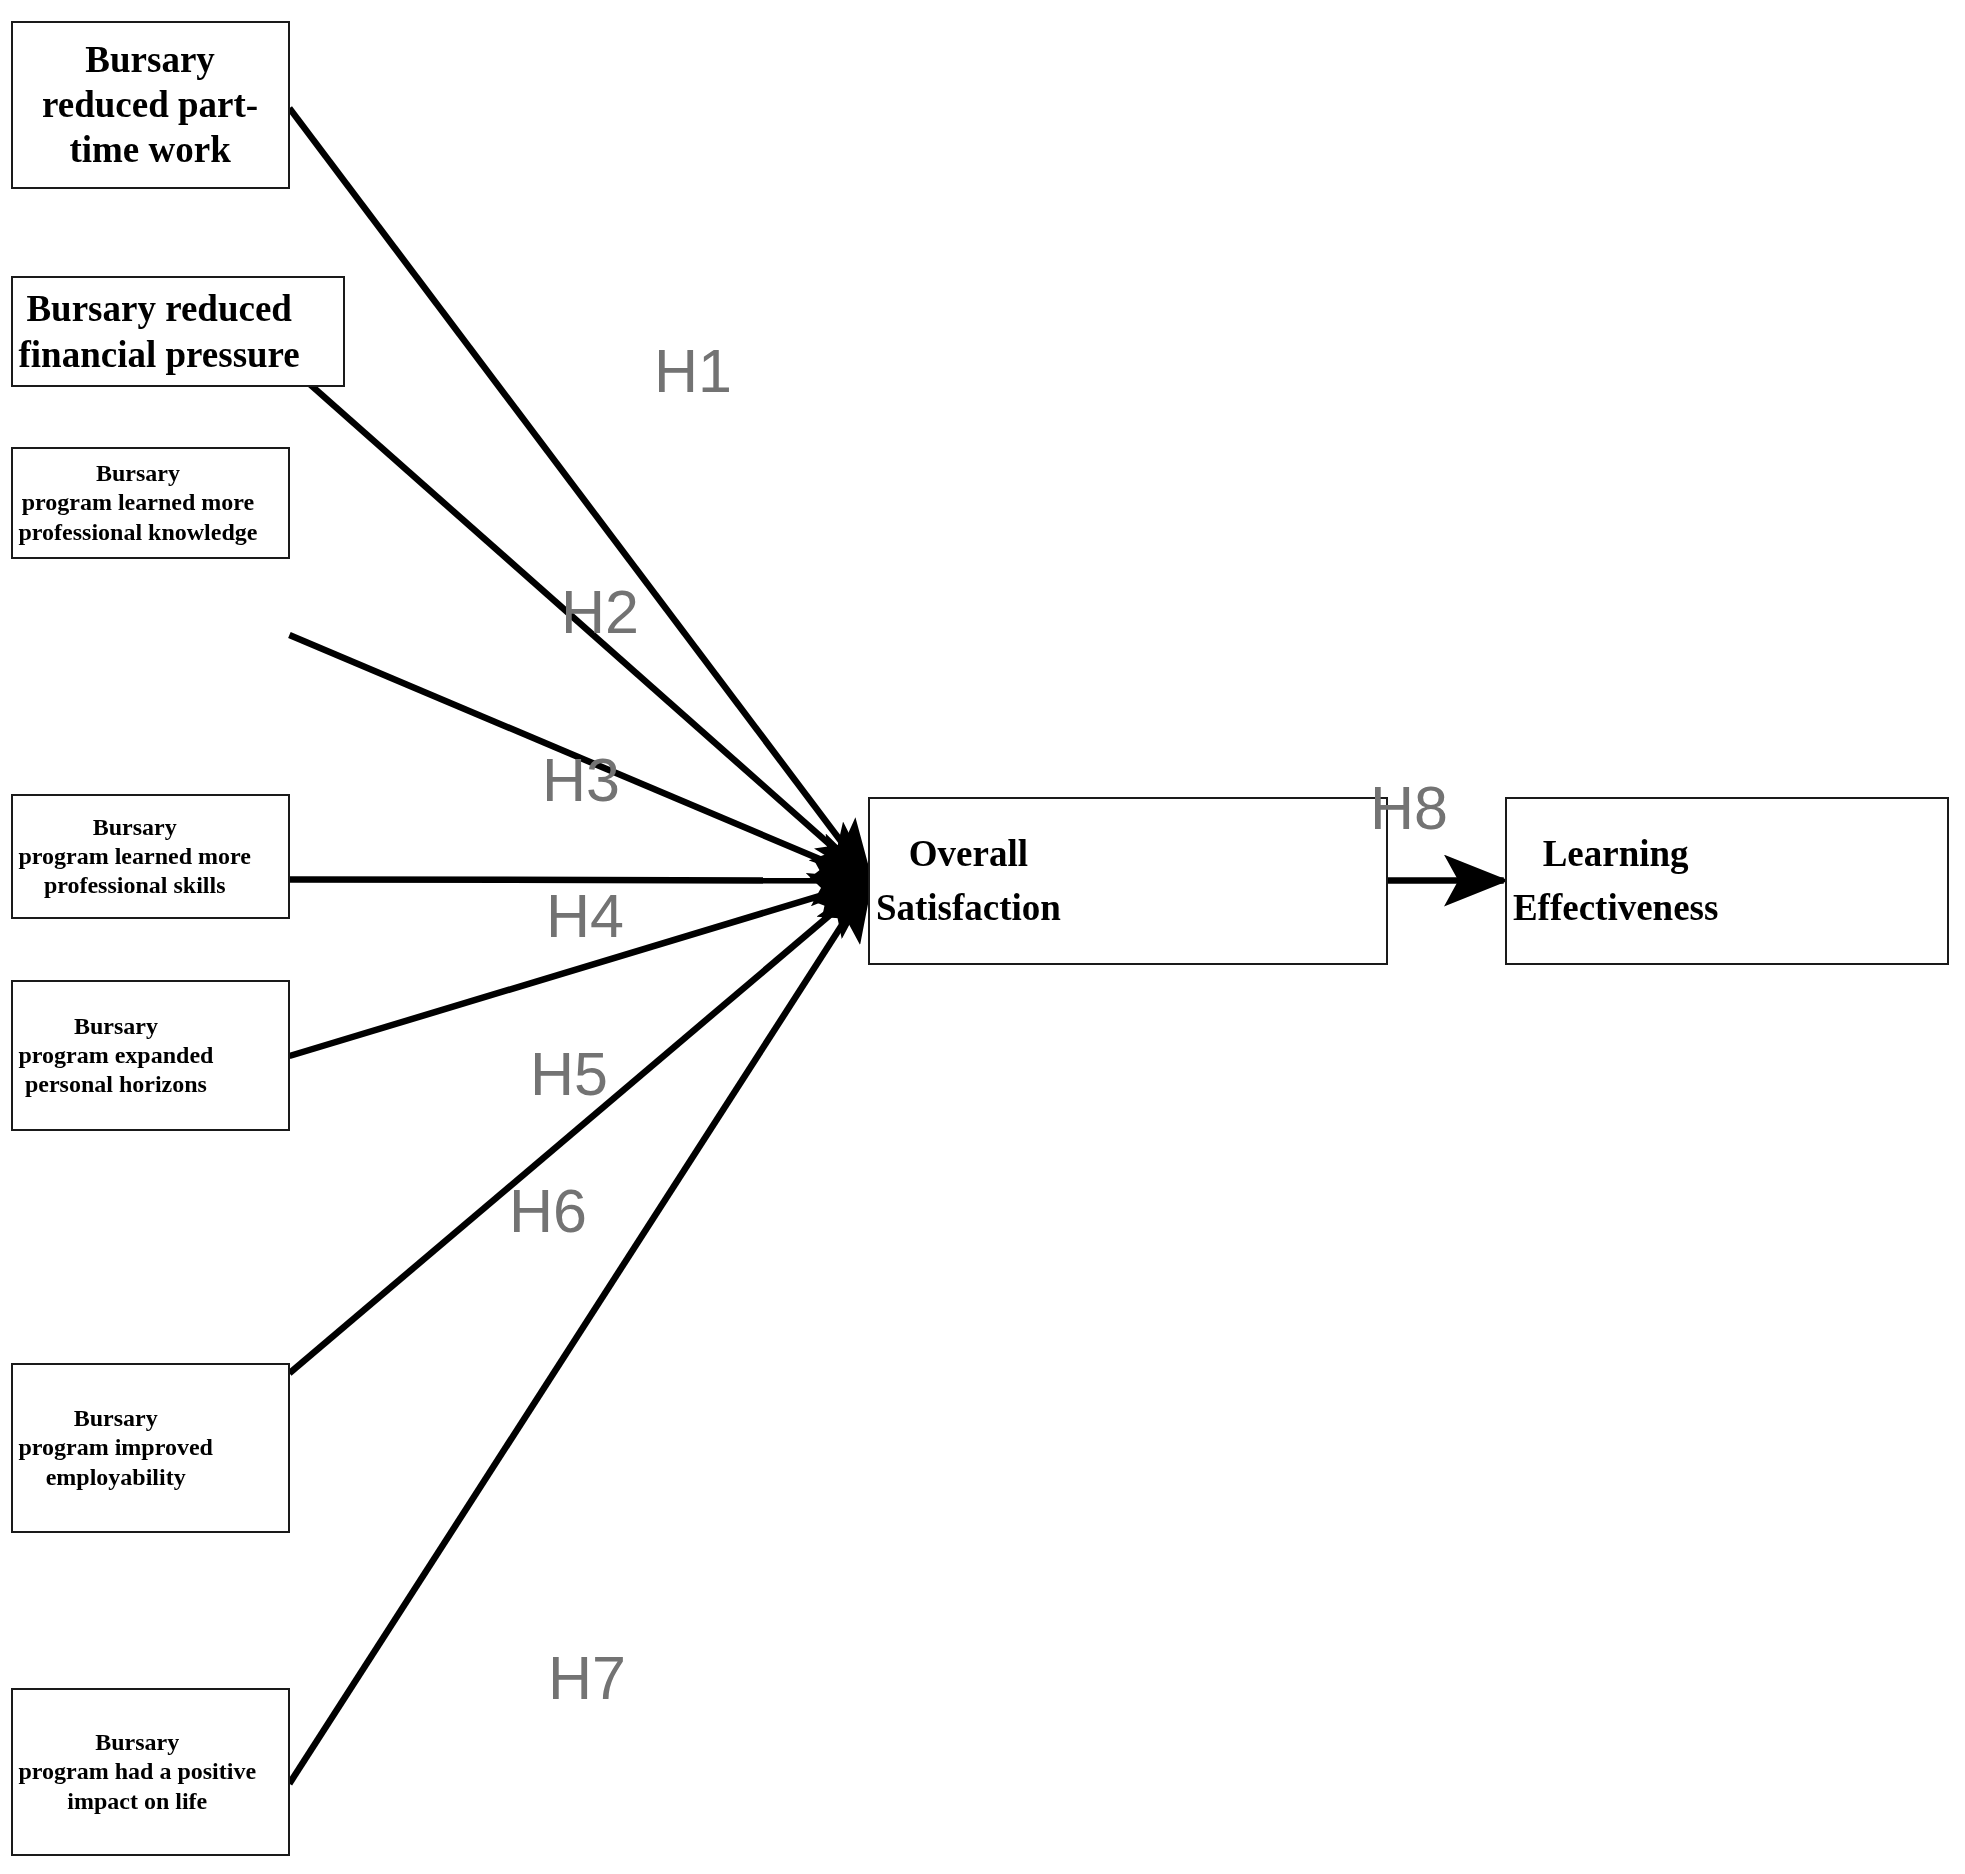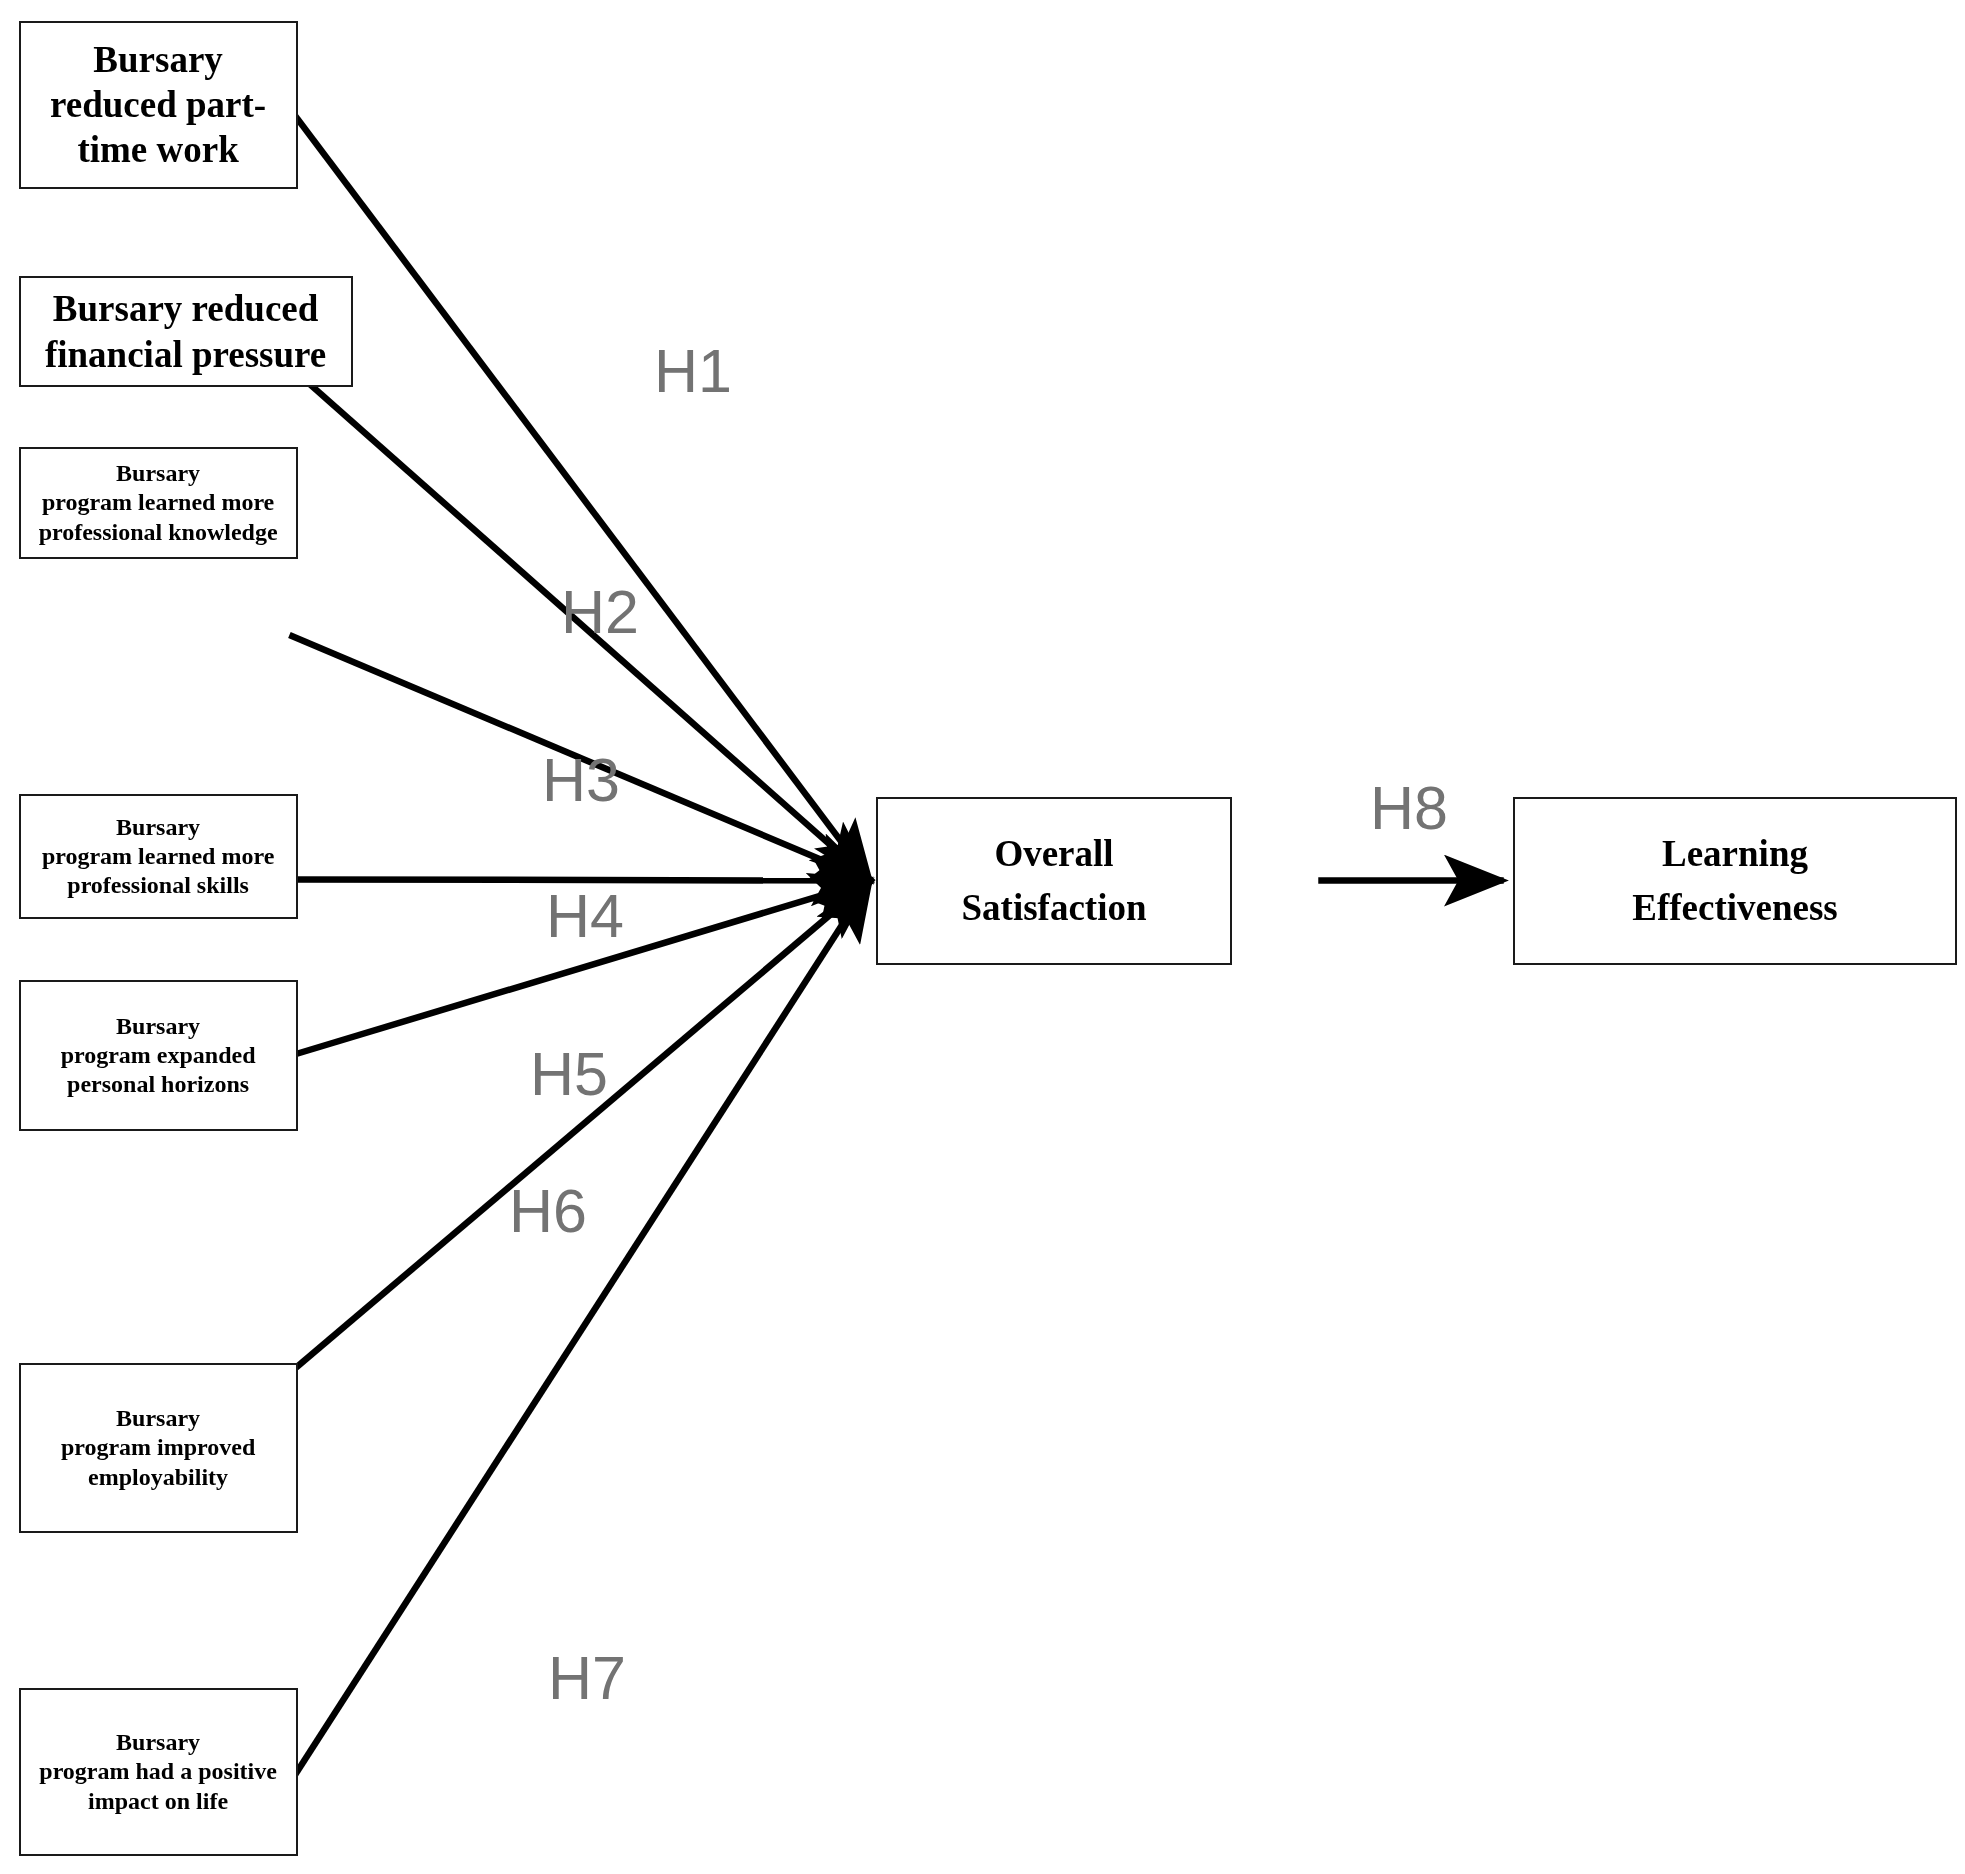--- a/index.html
+++ b/index.html
@@ -15,24 +15,23 @@
     overflow: hidden;
     font-family: "Liberation Serif", "DejaVu Serif", serif;
   }
   .node-box {
     position: absolute;
     box-sizing: border-box;
     border: 2.4px solid #1a1a1a;
     background: #ffffff;
     display: flex;
     align-items: center;
-    justify-content: center;
+    justify-content: flex-start;
     text-align: center;
     z-index: 3;
-    margin-left: 8px;
   }
   .node-label {
     font-family: "Liberation Serif", "DejaVu Serif", serif;
     font-weight: bold;
     color: #000000;
     line-height: 1.22;
     padding: 0 5.9px;
     white-space: pre-line;
   }
   .lbl-lg { font-size: 37px; }
@@ -119,21 +118,21 @@
 program improved
 employability</span>
   </div>
 
   <div class="node-box" style="left:10.6px; top:1688px; width:279px; height:168px;">
     <span class="node-label lbl-md">Bursary
 program had a positive
 impact on life</span>
   </div>
 
-  <div class="node-box" style="left:868px; top:797px; width:356px; height:168px;">
+  <div class="node-box" style="left:868px; top:797px; width:520px; height:168px;">
     <span class="node-label lbl-lg" style="line-height:1.45;">Overall
 Satisfaction</span>
   </div>
 
   <div class="node-box" style="left:1505px; top:797px; width:444px; height:168px;">
     <span class="node-label lbl-lg" style="line-height:1.45;">Learning
 Effectiveness</span>
   </div>
 
   <div class="hyp-label" style="left:654px; top:341px;">H1</div>

